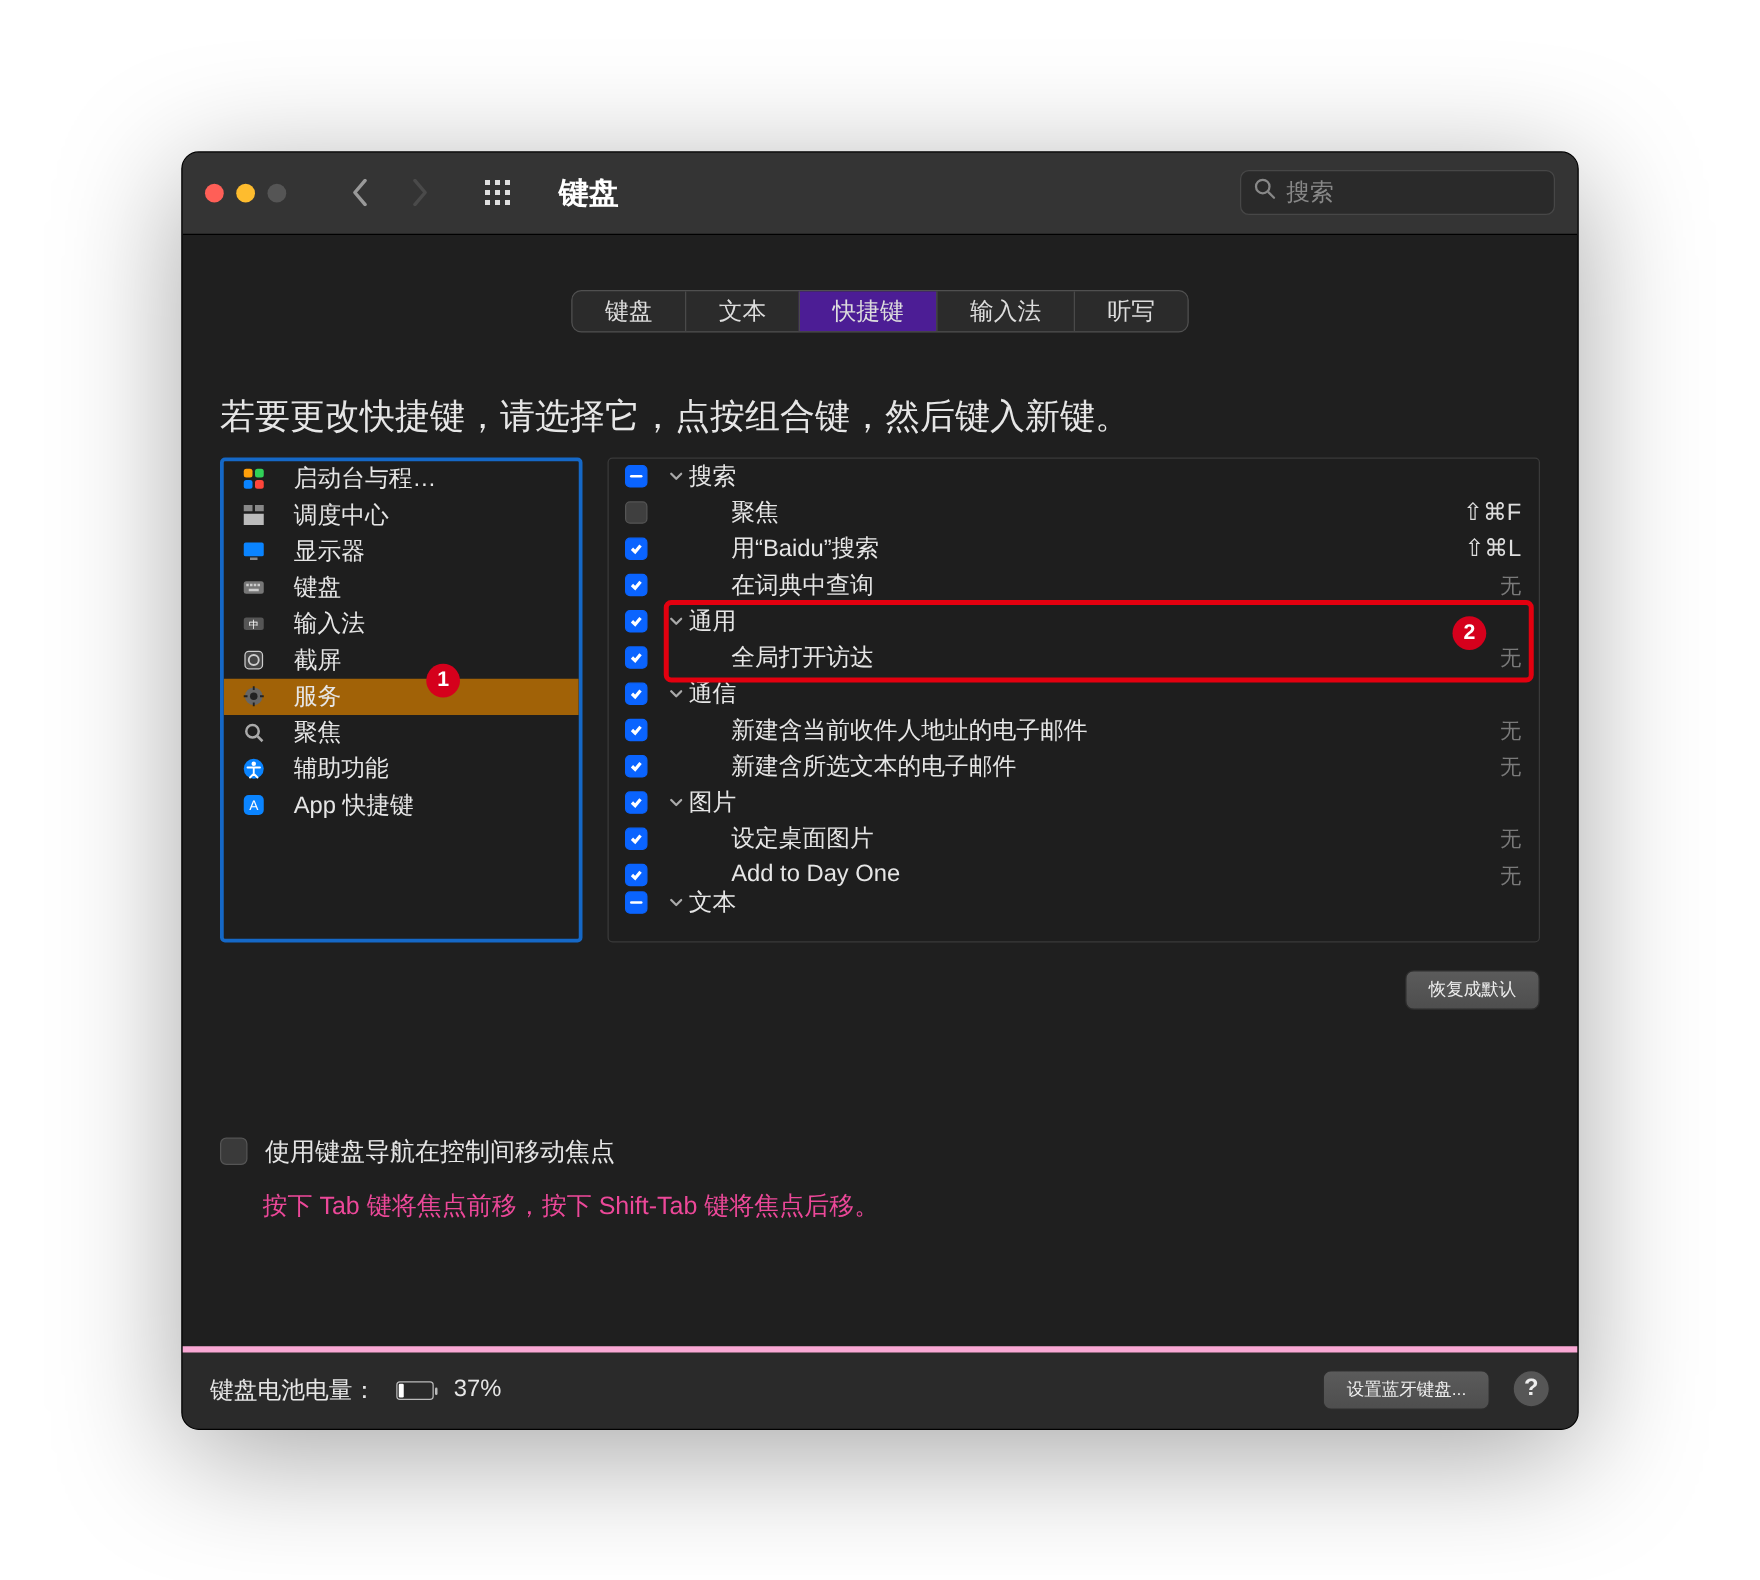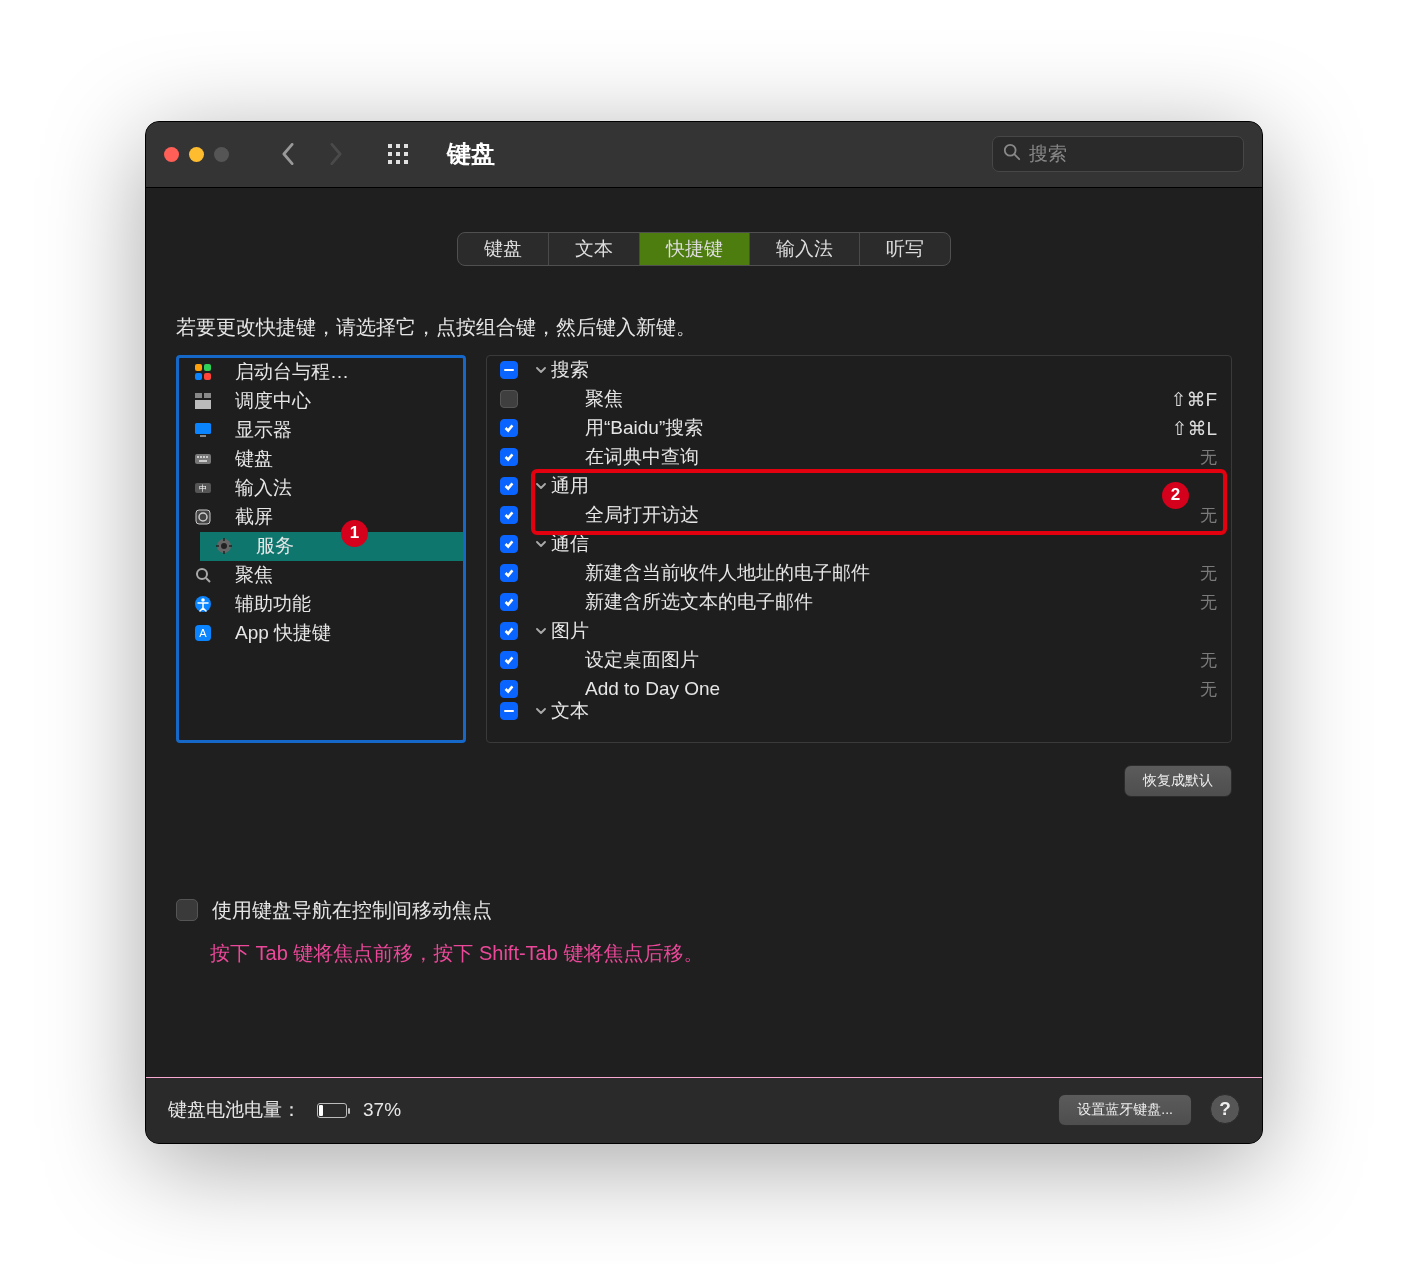--- a/index.html
+++ b/index.html
@@ -98,25 +98,25 @@
   }
   .tab {
     padding: 0 26px;
     display: flex;
     align-items: center;
     font-size: 19px;
     color: #ddd;
     position: relative;
   }
   .tab + .tab { border-left: 1px solid #4a4a4a; }
-  .tab.active { background: #4d7c0f; }
+  .tab.active { background: #4c1d95; }
 
   .instructions {
     margin-top: 48px;
-    font-size: 20px;
+    font-size: 28px;
     color: #e6e6e6;
   }
 
   .panelrow {
     display: flex;
     gap: 20px;
     margin-top: 14px;
     height: 388px;
   }
   .leftpanel {
@@ -131,21 +131,21 @@
   .leftitem {
     display: flex;
     align-items: center;
     height: 29px;
     padding: 0 10px 0 14px;
     gap: 22px;
     font-size: 19px;
     color: #e6e6e6;
     position: relative;
   }
-  .leftitem.selected { background: #0f766e; margin-left: 21px; }
+  .leftitem.selected { background: #a16207; }
   .leftitem .ic {
     width: 20px; height: 20px;
     display: inline-flex; align-items: center; justify-content: center;
     font-size: 14px;
     color: #cfcfcf;
     flex-shrink: 0;
   }
   .leftitem .ic svg { width: 18px; height: 18px; }
 
   .rightpanel {
@@ -228,21 +228,21 @@
     margin-top: 16px;
     font-size: 20px;
     color: #ec4899;
     padding-left: 34px;
   }
 
   .footer {
     position: absolute;
     left: 0; right: 0; bottom: 0;
     height: 66px;
-    border-top: 1px solid #f9a8d4;
+    border-top: 5px solid #f9a8d4;
     background: #2a2a2a;
     display: flex;
     align-items: center;
     padding: 0 22px;
     font-size: 19px;
     color: #e6e6e6;
     gap: 16px;
   }
   .battery {
     display: inline-flex; align-items: center; gap: 10px;

